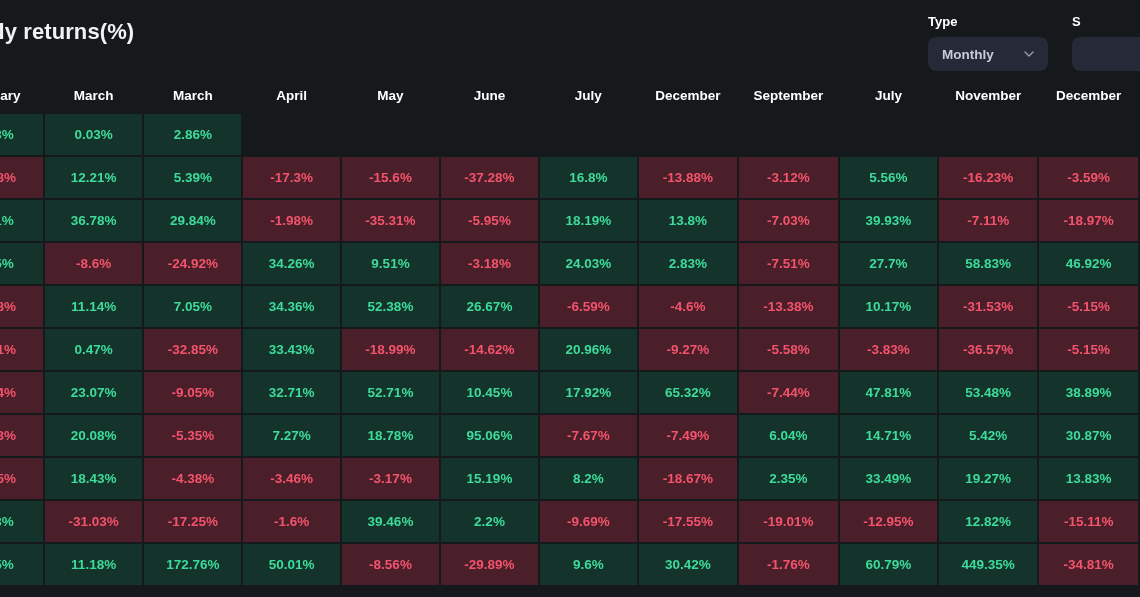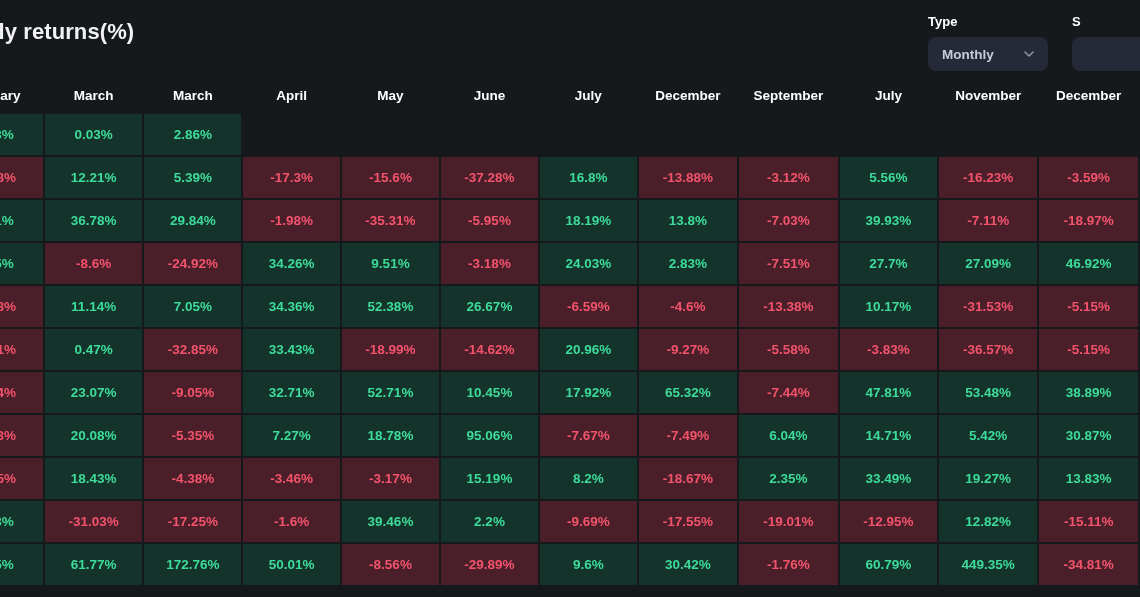--- a/index.html
+++ b/index.html
@@ -249,21 +249,21 @@
             <td class="pos">8.95%</td>
             <td class="neg">-8.6%</td>
             <td class="neg">-24.92%</td>
             <td class="pos">34.26%</td>
             <td class="pos">9.51%</td>
             <td class="neg">-3.18%</td>
             <td class="pos">24.03%</td>
             <td class="pos">2.83%</td>
             <td class="neg">-7.51%</td>
             <td class="pos">27.7%</td>
-            <td class="pos">27.09%</td>
+            <td class="pos">58.83%</td>
             <td class="pos">46.92%</td>
           </tr>
           <tr>
             <td class="neg">-6.58%</td>
             <td class="pos">11.14%</td>
             <td class="pos">7.05%</td>
             <td class="pos">34.36%</td>
             <td class="pos">52.38%</td>
             <td class="pos">26.67%</td>
             <td class="neg">-6.59%</td>
@@ -338,21 +338,21 @@
             <td class="pos">2.2%</td>
             <td class="neg">-9.69%</td>
             <td class="neg">-17.55%</td>
             <td class="neg">-19.01%</td>
             <td class="neg">-12.95%</td>
             <td class="pos">12.82%</td>
             <td class="neg">-15.11%</td>
           </tr>
           <tr>
             <td class="pos">1.05%</td>
-            <td class="pos">61.77%</td>
+            <td class="pos">11.18%</td>
             <td class="pos">172.76%</td>
             <td class="pos">50.01%</td>
             <td class="neg">-8.56%</td>
             <td class="neg">-29.89%</td>
             <td class="pos">9.6%</td>
             <td class="pos">30.42%</td>
             <td class="neg">-1.76%</td>
             <td class="pos">60.79%</td>
             <td class="pos">449.35%</td>
             <td class="neg">-34.81%</td>

